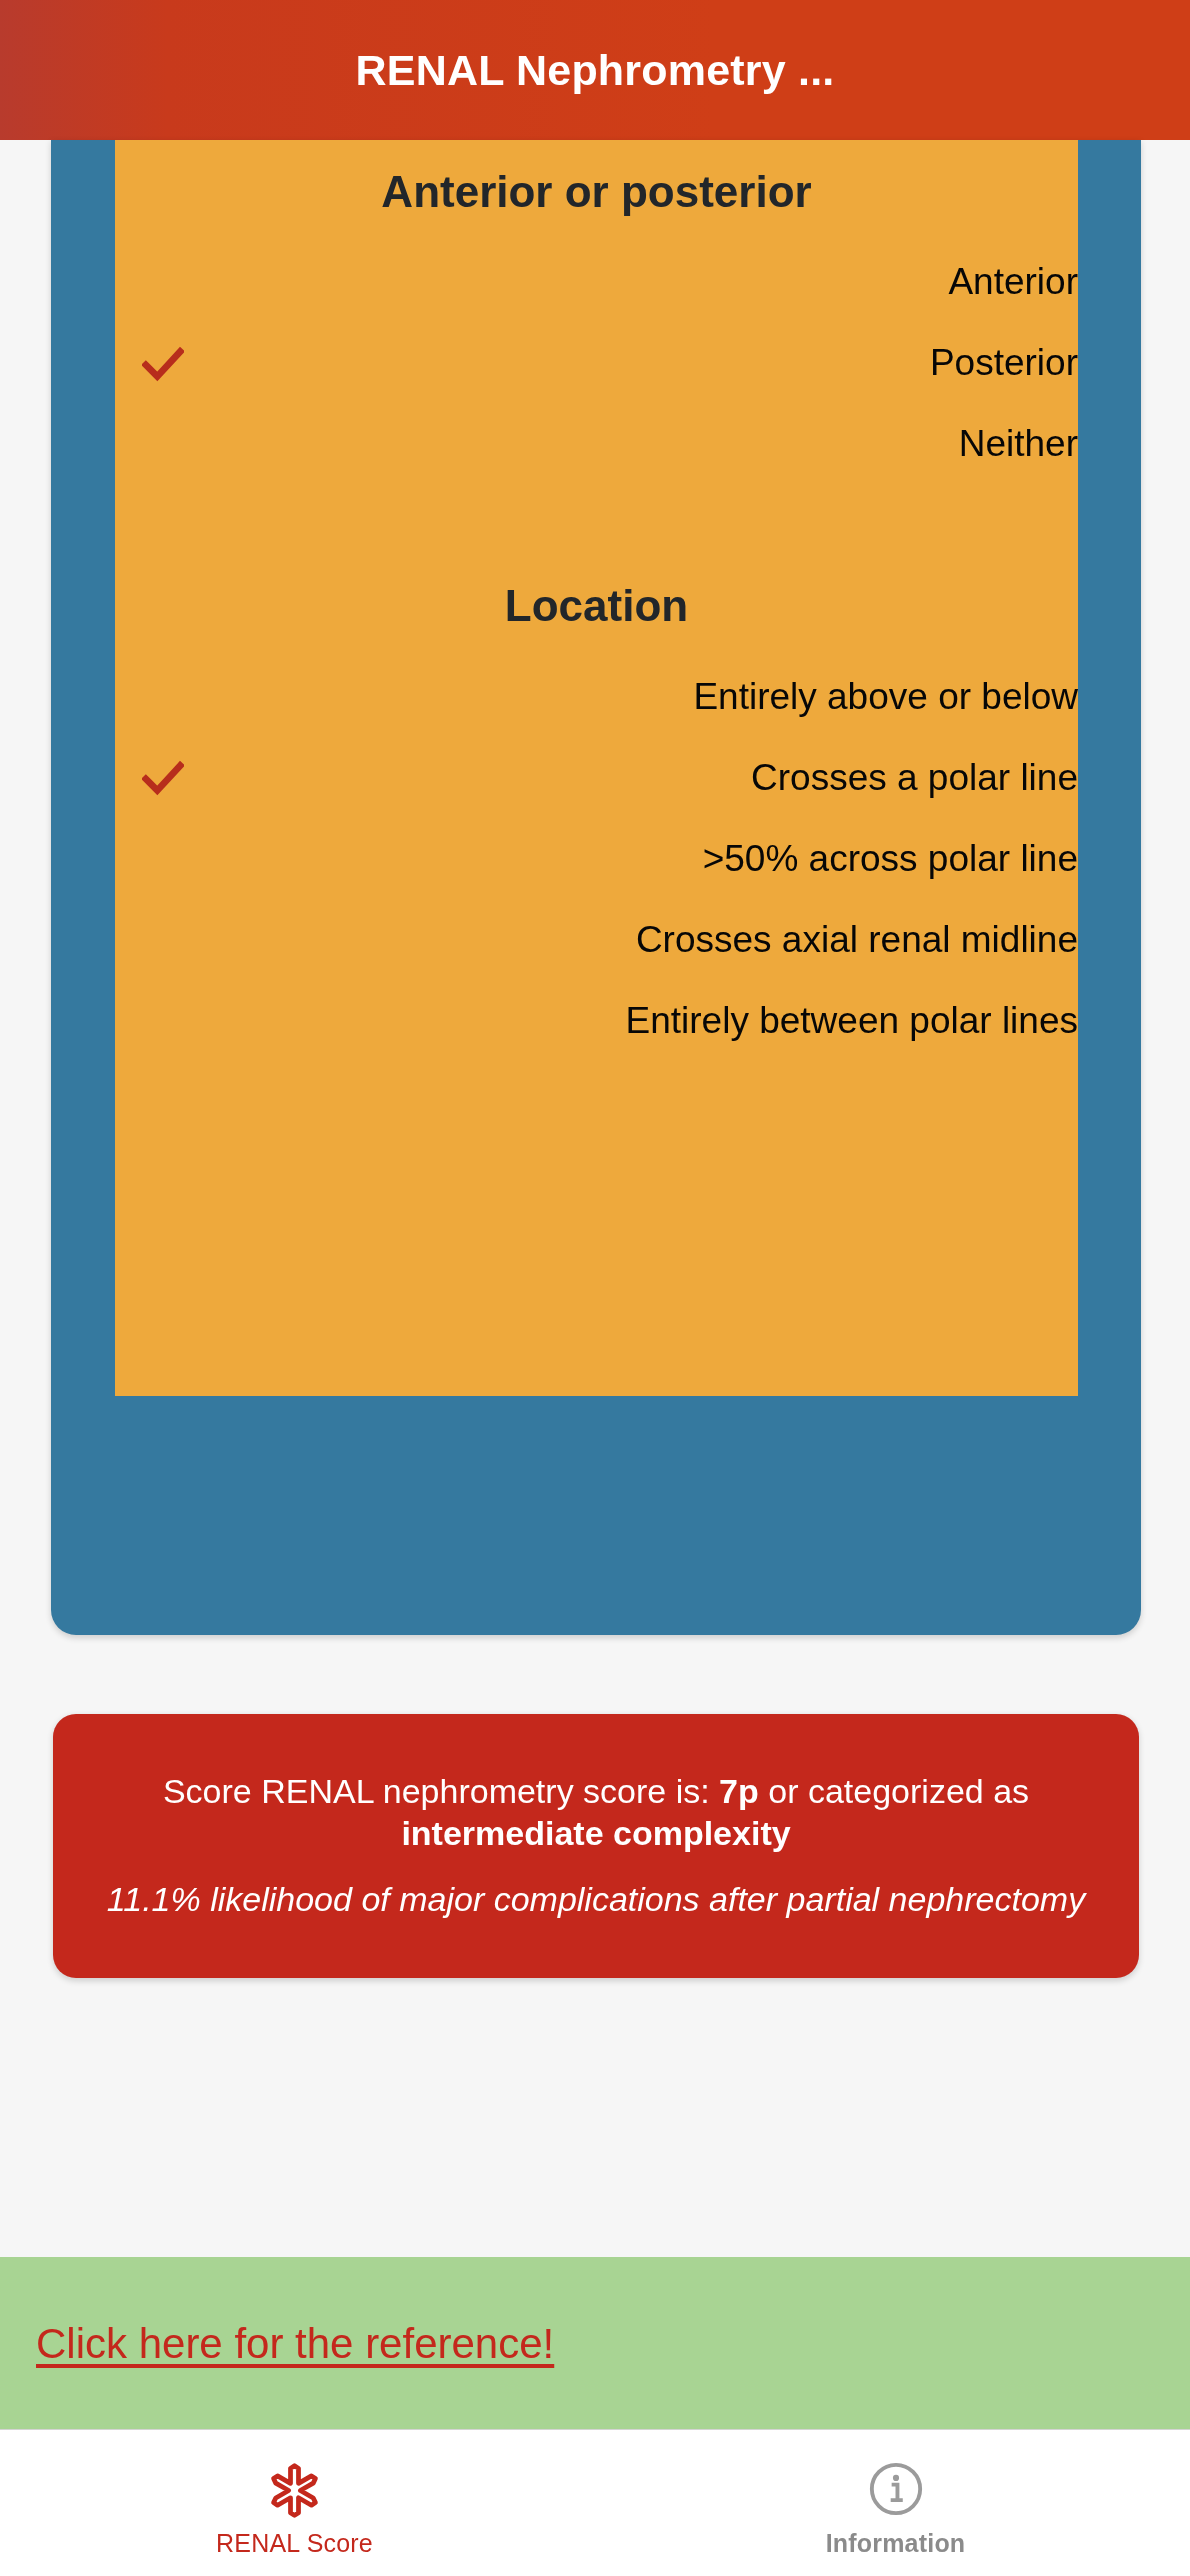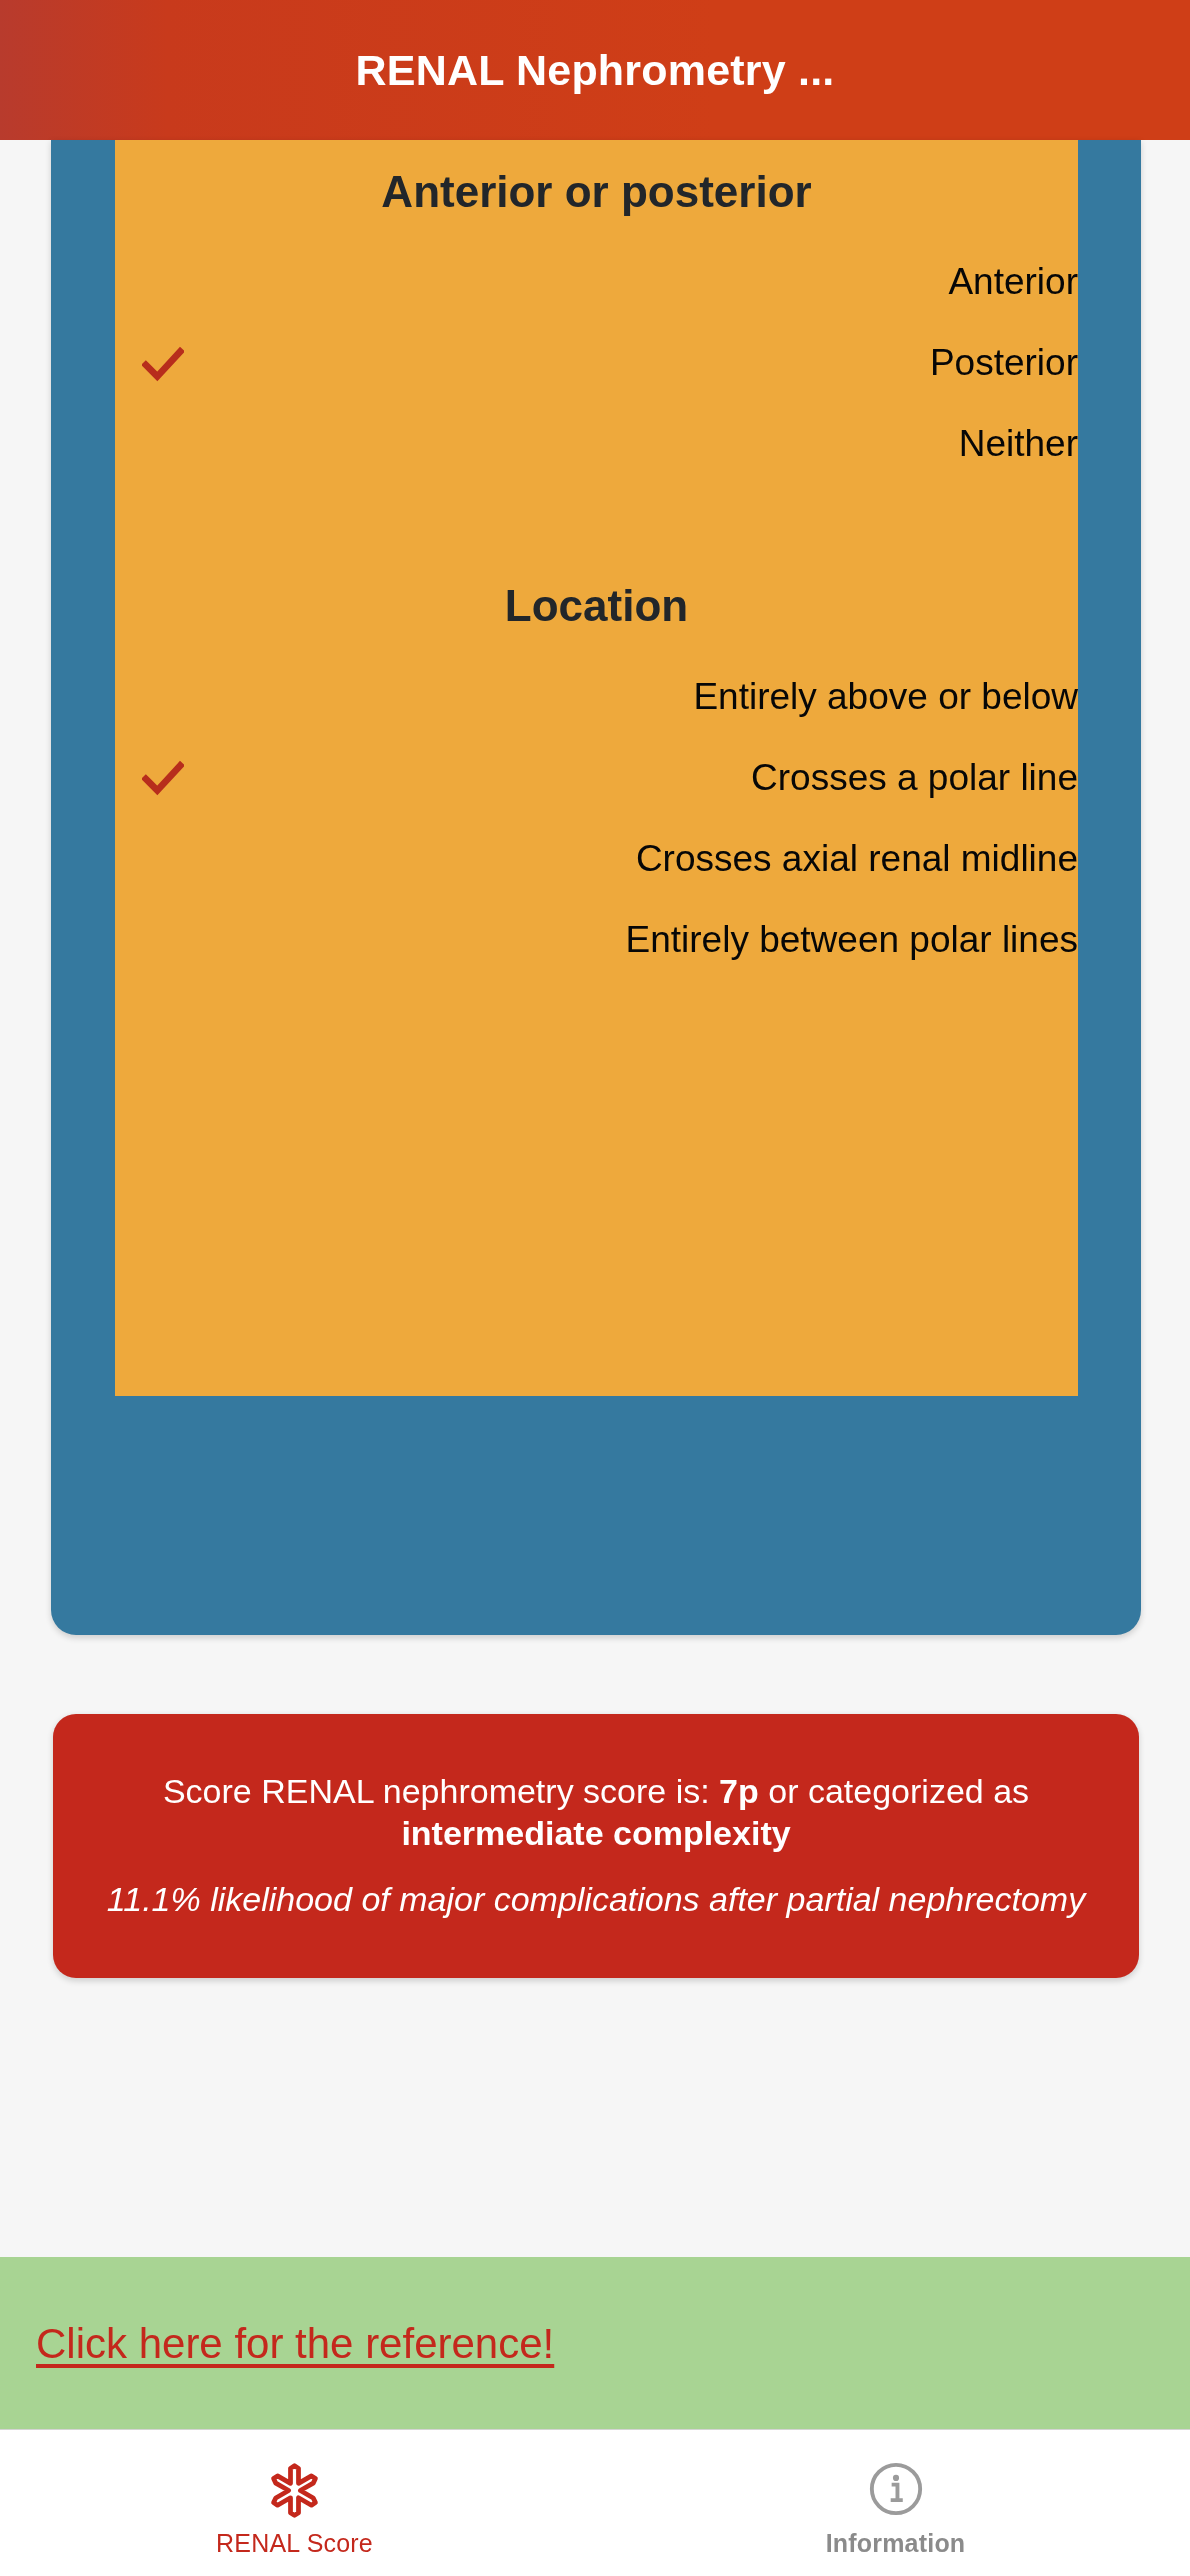--- a/index.html
+++ b/index.html
@@ -223,20 +223,23 @@
           <span class="opt-label">Entirely above or below</span>
         </div>
 
         <div class="opt-row">
           <svg class="check" viewBox="0 0 44 44">
             <path d="M4 23 L16 35 L40 9" fill="none" stroke="#b72d1c" stroke-width="7" stroke-linecap="square" stroke-linejoin="miter"></path>
           </svg>
           <span class="opt-label">Crosses a polar line</span>
         </div>
 
+        <div class="opt-row">
+          <span class="opt-label">&gt;50% across polar line</span>
+        </div>
 
         <div class="opt-row">
           <span class="opt-label">Crosses axial renal midline</span>
         </div>
 
         <div class="opt-row">
           <span class="opt-label">Entirely between polar lines</span>
         </div>
 
       </div>

